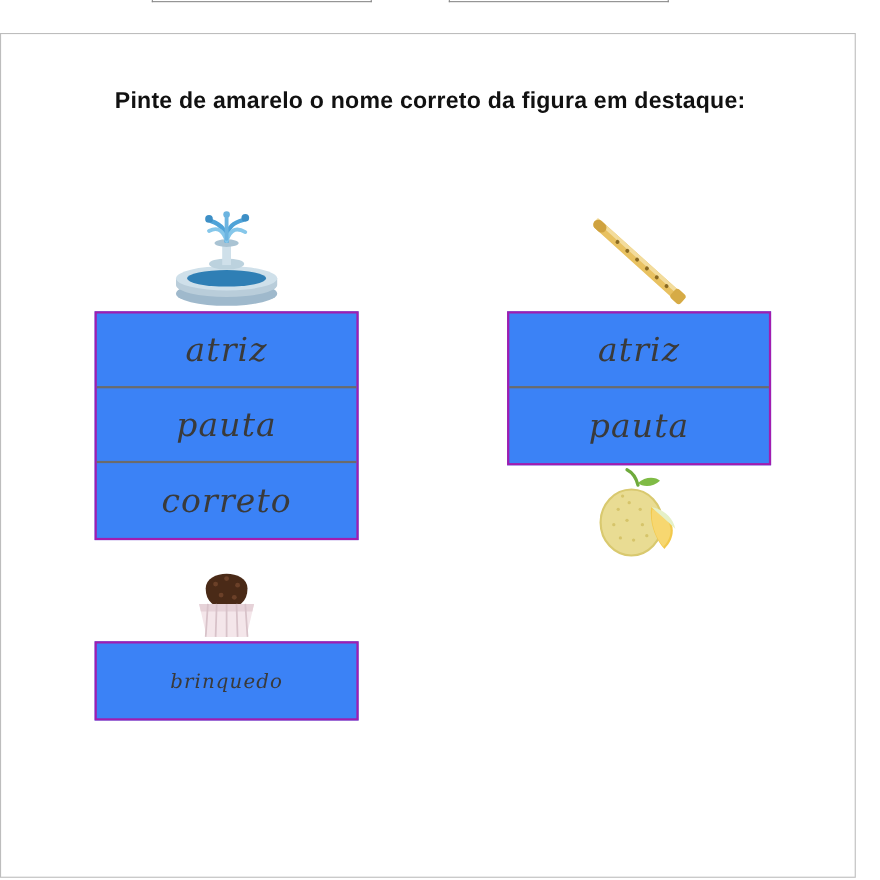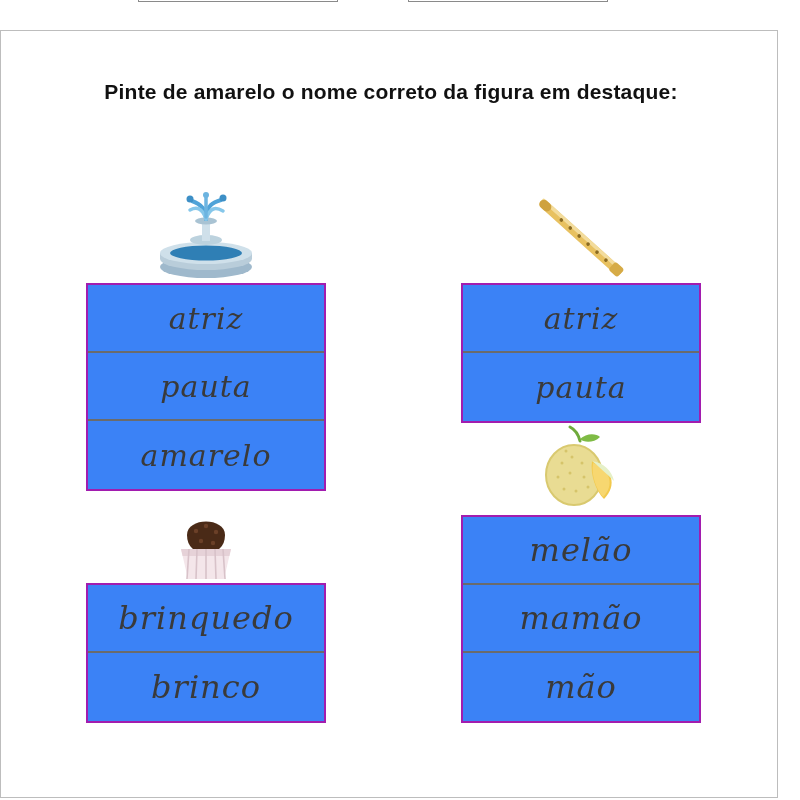--- a/index.html
+++ b/index.html
@@ -98,21 +98,21 @@
     border-bottom: none;
   }
   .option-text {
     font-family: "DejaVu Serif", serif;
     font-style: italic;
     font-size: 30px;
     color: #3a3a3a;
     letter-spacing: 1px;
     white-space: nowrap;
   }
-  .opt-sm .option-text { font-size: 32px; }
+  .opt-sm .option-text { font-size: 18px; }
 
   
   .fig-svg { display: block; }
 </style>
 </head>
 <body>
 
 <div id="top-strip">
   <div class="top-stub" id="top-stub-left"></div>
   <div class="top-stub" id="top-stub-right"></div>
@@ -145,21 +145,21 @@
         </svg>
       </div>
       <div class="options">
         <div class="option">
           <span class="option-text">atriz</span>
         </div>
         <div class="option">
           <span class="option-text">pauta</span>
         </div>
         <div class="option">
-          <span class="option-text">amarelo</span>
+          <span class="option-text">correto</span>
         </div>
       </div>
     </div>
 
     <div class="exercise">
       <div class="figure">
         <svg class="fig-svg" width="110" height="92" viewBox="0 0 110 92">
           <path d="M36 44 C36 26 74 26 74 44 C74 56 66 62 55 62 C44 62 36 56 36 44 Z" fill="#4a2a17"></path>
           <circle cx="45" cy="40" r="2.2" fill="#6b4028"></circle>
           <circle cx="55" cy="35" r="2.2" fill="#6b4028"></circle>
@@ -167,23 +167,20 @@
           <circle cx="50" cy="50" r="2.2" fill="#6b4028"></circle>
           <circle cx="62" cy="52" r="2.2" fill="#6b4028"></circle>
           <path d="M30 58 h50 l-7 30 h-36 z" fill="#f4e6ea"></path>
           <path d="M30 58 h50 l-1.6 7 h-46.8 z" fill="#e6d2d8"></path>
           <path d="M38 58 l-2 30 M46 58 l-1 30 M55 58 l0 30 M64 58 l1 30 M72 58 l2 30" stroke="#d8c2c9" stroke-width="1.6" fill="none"></path>
         </svg>
       </div>
       <div class="options opt-sm">
         <div class="option">
           <span class="option-text">brinquedo</span>
-        </div>
-        <div class="option">
-          <span class="option-text">brinco</span>
         </div>
       </div>
     </div>
 
   </div>
 
   <div class="column" id="col-right" style="top:160px;">
 
     <div class="exercise">
       <div class="figure">
@@ -229,28 +226,17 @@
             <circle cx="38" cy="66" r="1.5"></circle>
               <circle cx="50" cy="68" r="1.5"></circle>
             <circle cx="62" cy="64" r="1.5"></circle>
               <circle cx="40" cy="28" r="1.5"></circle>
           </g>
           <path d="M66 38 C86 44 92 62 78 76 C70 68 64 52 66 38 Z" fill="#f2c94c"></path>
           <path d="M67 40 C84 46 89 62 77 74 C70 66 65 52 67 40 Z" fill="#f7d770"></path>
           <path d="M66 38 C78 40 86 48 88 58 C80 50 72 43 66 38 Z" fill="#e5f0c8"></path>
         </svg>
       </div>
-      <div class="options opt-sm">
-        <div class="option">
-          <span class="option-text">melão</span>
-        </div>
-        <div class="option">
-          <span class="option-text">mamão</span>
-        </div>
-        <div class="option">
-          <span class="option-text">mão</span>
-        </div>
-      </div>
     </div>
 
   </div>
 
 </div>
 
 </body></html>

